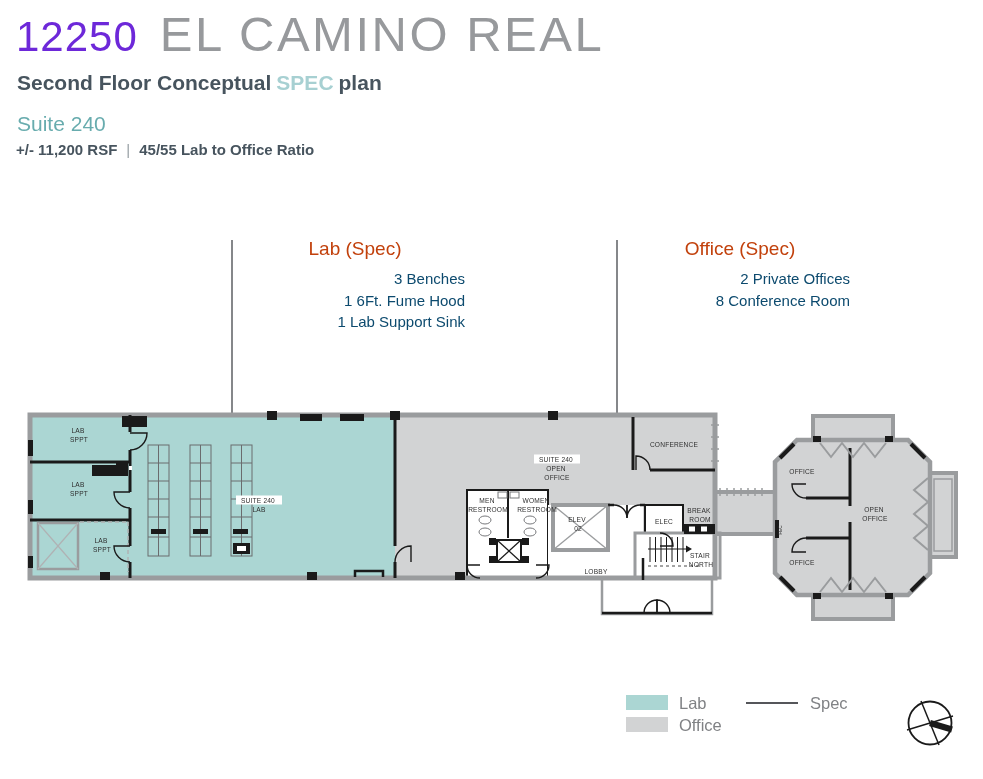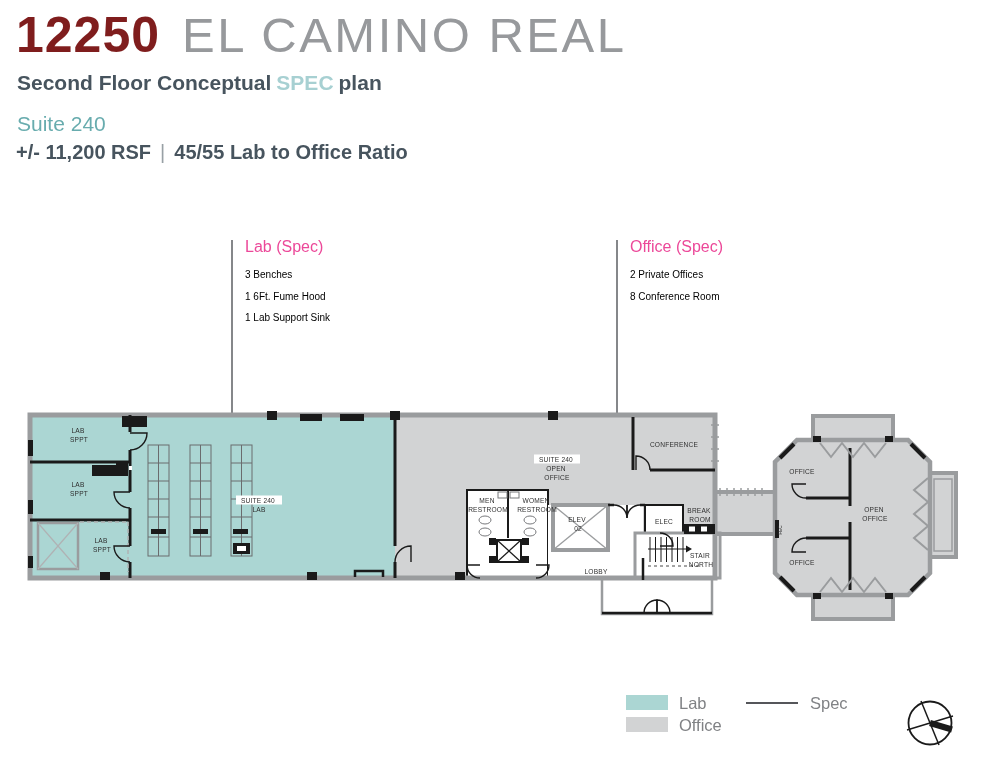--- a/index.html
+++ b/index.html
@@ -1,30 +1,30 @@
 <!DOCTYPE html>
 <html><head>
 <meta charset="utf-8">
 <style>
   html,body{margin:0;padding:0;background:#fff;}
   .canvas{position:relative;width:983px;height:779px;background:#ffffff;overflow:hidden;
           font-family:"Liberation Sans",sans-serif;}
   
   .title-row{position:absolute;left:16px;top:6px;white-space:nowrap;}
-  .addr-num{font-size:50px;font-weight:700;color:#7f1d1d;letter-spacing:1px;}
+  .addr-num{font-size:42px;font-weight:400;color:#6d28d9;letter-spacing:1px;}
   .addr-street{font-size:49px;font-weight:400;color:#97999c;letter-spacing:2.5px;margin-left:22px;}
   .subtitle{position:absolute;left:17px;top:71px;font-size:21px;color:#47545e;font-weight:bold;}
   .subtitle .spec-hl{color:#a7d0d2;margin:0 5px;}
   .suite{position:absolute;left:17px;top:112px;font-size:21px;color:#68acae;}
-  .details{position:absolute;left:16px;top:141px;font-size:20px;font-weight:700;color:#47545e;}
+  .details{position:absolute;left:16px;top:141px;font-size:15px;font-weight:700;color:#47545e;}
   .details .sep{font-weight:400;color:#98a0a5;padding:0 9px;}
   
   .spec-list{position:absolute;width:220px;}
-  .spec-list .sl-title{font-size:16px;color:#ec4899;margin:0 0 8px 0;}
-  .spec-list .sl-item{font-size:10px;color:#000000;line-height:21.5px;}
+  .spec-list .sl-title{font-size:19px;color:#c2410c;margin:0 0 8px 0;text-align:center;}
+  .spec-list .sl-item{font-size:15px;color:#0c4a6e;line-height:21.5px;text-align:right;}
   .lab-list{left:245px;top:238px;}
   .office-list{left:630px;top:238px;}
   .spec-vline{position:absolute;top:240px;width:2px;height:192px;background:#85878a;}
   .vline-lab{left:231px;}
   .vline-office{left:616px;}
   
   .plan-svg{position:absolute;left:0;top:0;width:983px;height:779px;}
   .plan-svg text{font-family:"Liberation Sans",sans-serif;}
   .lbl{font-size:6.6px;fill:#2e2e2e;text-anchor:middle;letter-spacing:.2px;}
   .lbl-sm{font-size:4.6px;fill:#2e2e2e;text-anchor:middle;}

